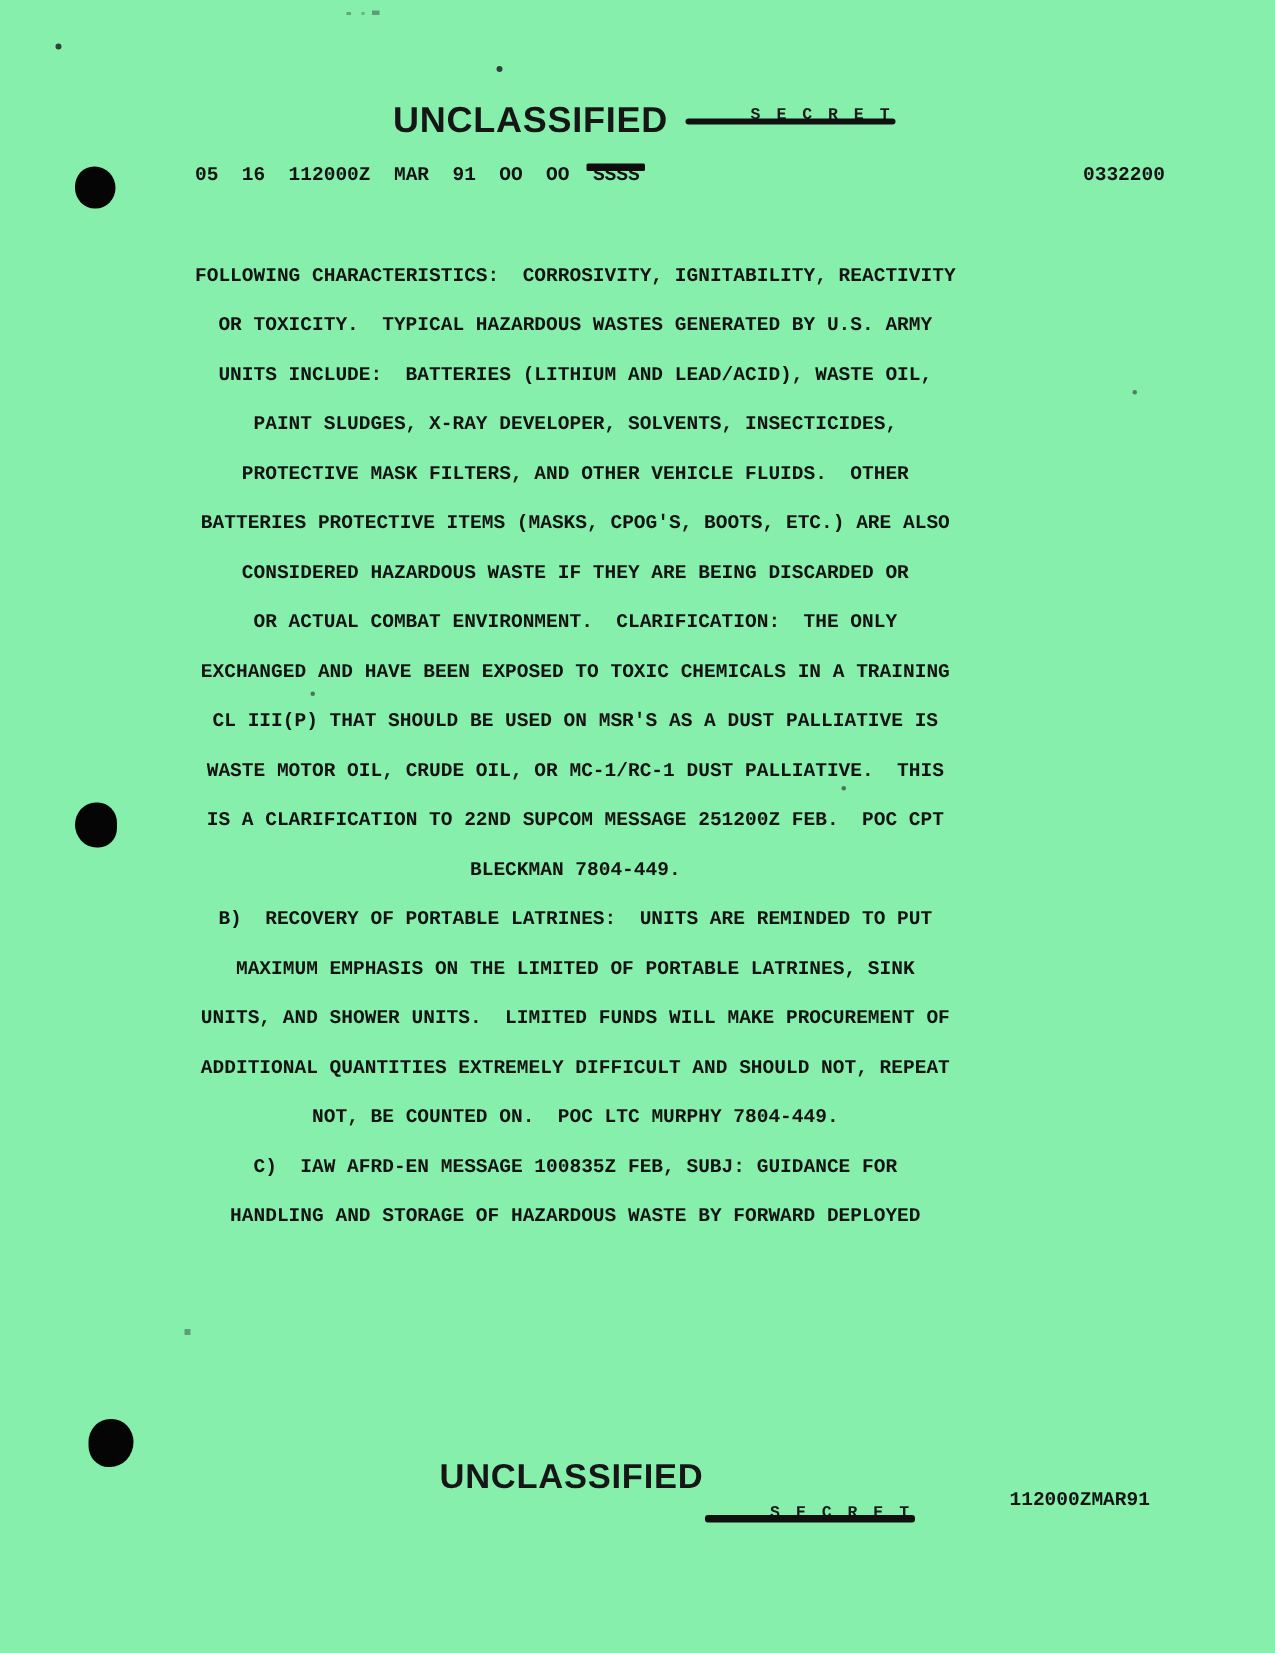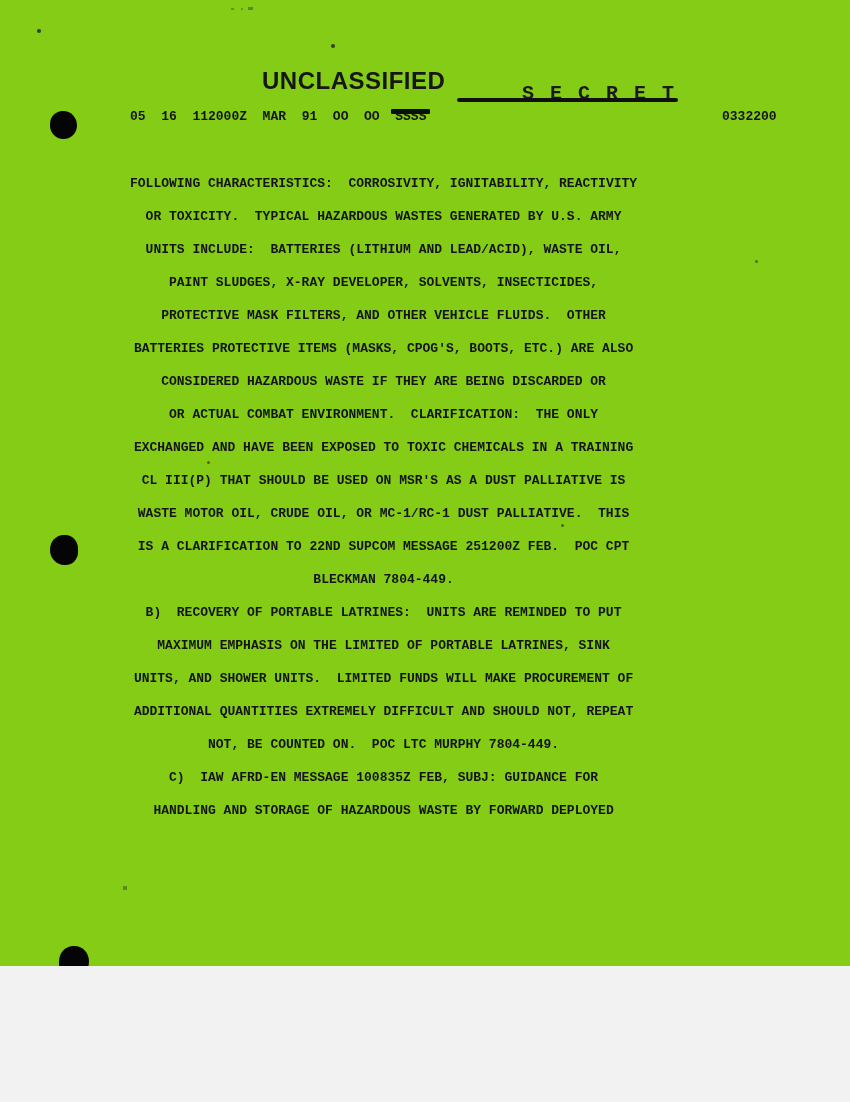--- a/index.html
+++ b/index.html
@@ -4,22 +4,22 @@
 <style>
   html,body{margin:0;padding:0;}
   body{
     width:850px;height:1102px;
     background:#f2f2f2;
     font-family:"Liberation Mono", monospace;
     position:relative;
   }
   .page{
     position:absolute;left:0;top:0;
-    width:850px;height:966px;
-    background:#84cc16;
+    width:850px;height:1102px;
+    background:#86efac;
     overflow:hidden;
   }
   
   .mono{
     font-family:"Liberation Mono", monospace;
     font-weight:700;
     font-size:13px;
     color:#141414;
     white-space:pre;
   }
@@ -32,21 +32,21 @@
     letter-spacing:0.5px;
     white-space:pre;
   }
   .banner.hdr{font-size:24px;}
   .banner.ftr{font-size:23px;}
   
   .secret{
     position:absolute;
     font-family:"Liberation Mono", monospace;
     font-weight:700;
-    font-size:20px;
+    font-size:11px;
     letter-spacing:2px;
     color:#1a1a1a;
     white-space:pre;
   }
   .secret .strike{
     position:absolute;
     left:-9px;right:-2px;
     top:42%;
     height:4px;
     background:#101010;

